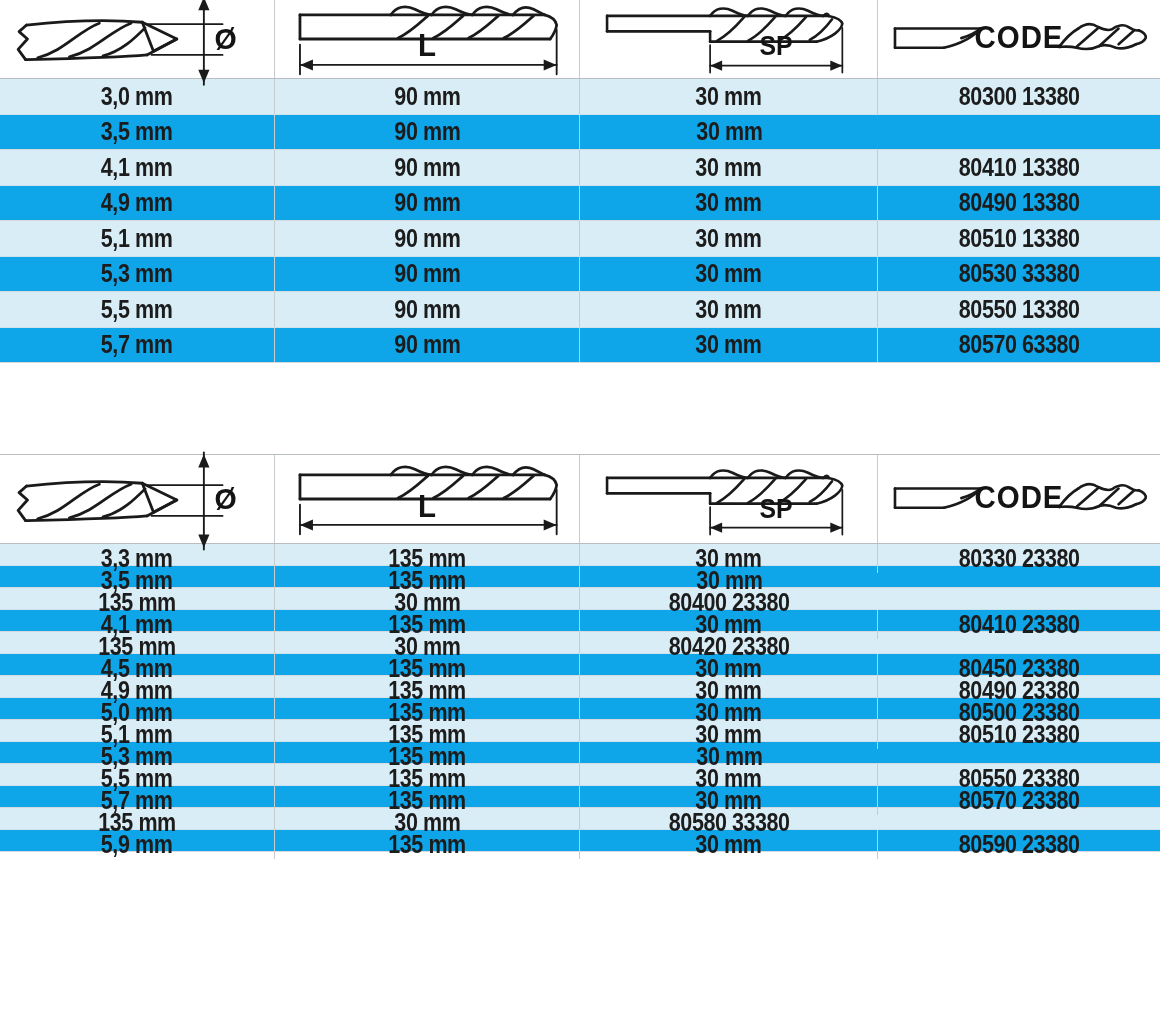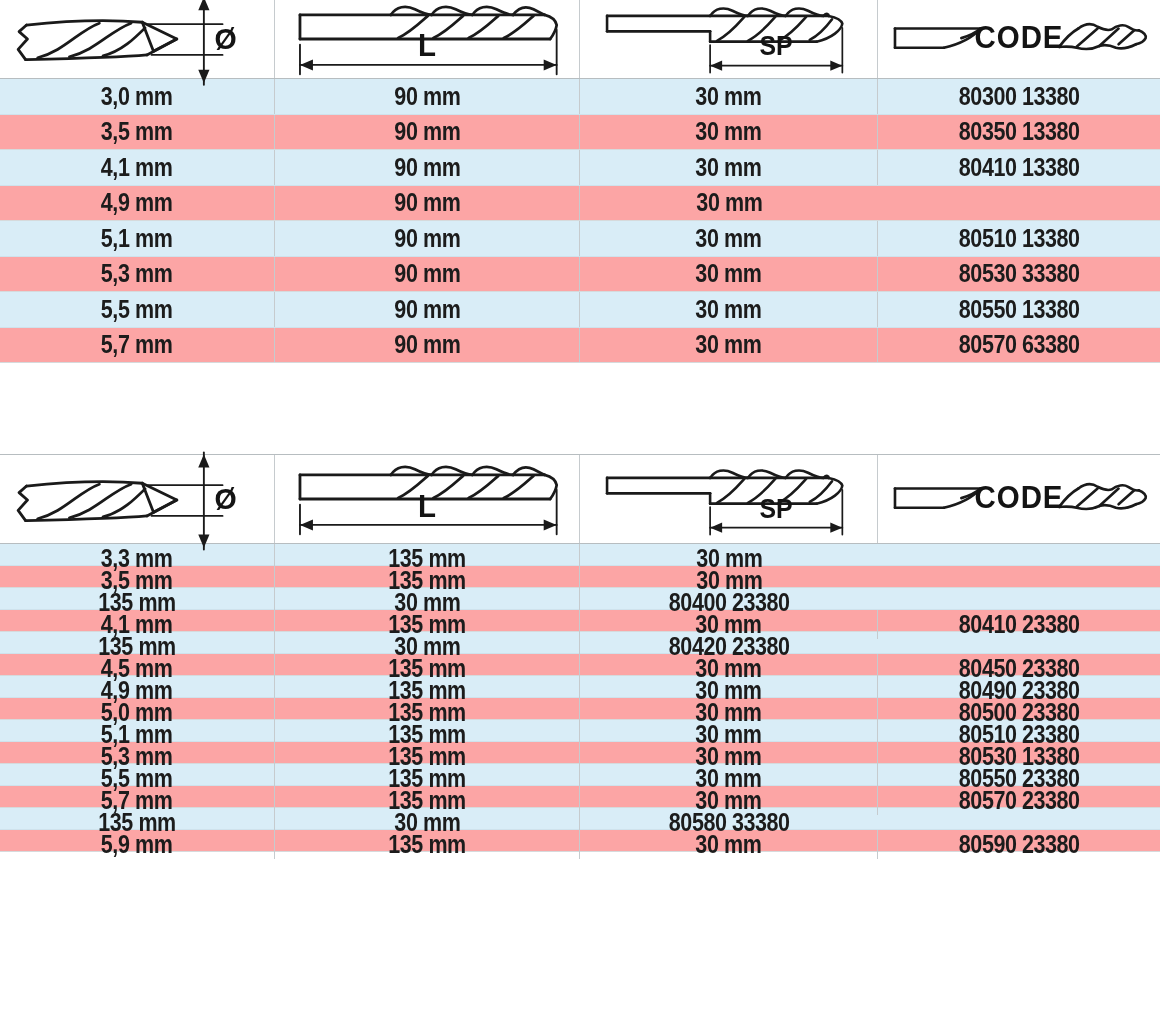--- a/index.html
+++ b/index.html
@@ -29,21 +29,21 @@
   .t1 .thead{height:79px;}
   .t2{margin-top:91px;border-top:1px solid var(--hline);}
   .t2 .thead{height:89px;}
   .hcell{position:relative;border-right:1px solid var(--vline);overflow:visible;}
   .hcell:last-child{border-right:none;}
   .hcell svg{position:absolute;overflow:visible;}
   .trow{
     display:grid;
     grid-template-columns:275px 305px 298px 282px;
     border-bottom:1px solid var(--rowline);
-    background:#fca5a5;
+    background:#0ea5e9;
   }
   .t1 .trow{height:35.5px;}
   .t2 .trow{height:22px;}
   .trow.stripe{background:var(--stripe);border-bottom-color:#cfe2ec;}
   .tcell{
     display:flex;align-items:center;justify-content:center;
     border-right:1px solid var(--vline);
     font-weight:700;font-size:25px;
     white-space:nowrap;
   }
@@ -190,23 +190,20 @@
         <div class="trow plain">
           <div class="tcell">
             <span class="cond">3,5 mm</span>
           </div>
           <div class="tcell">
             <span class="cond">90 mm</span>
           </div>
           <div class="tcell">
             <span class="cond">30 mm</span>
           </div>
-          <div class="tcell">
-            <span class="cond">80350 13380</span>
-          </div>
         </div>
         <div class="trow stripe">
           <div class="tcell">
             <span class="cond">4,1 mm</span>
           </div>
           <div class="tcell">
             <span class="cond">90 mm</span>
           </div>
           <div class="tcell">
             <span class="cond">30 mm</span>
@@ -217,20 +214,23 @@
         </div>
         <div class="trow plain">
           <div class="tcell">
             <span class="cond">4,9 mm</span>
           </div>
           <div class="tcell">
             <span class="cond">90 mm</span>
           </div>
           <div class="tcell">
             <span class="cond">30 mm</span>
+          </div>
+          <div class="tcell">
+            <span class="cond">80490 13380</span>
           </div>
         </div>
         <div class="trow stripe">
           <div class="tcell">
             <span class="cond">5,1 mm</span>
           </div>
           <div class="tcell">
             <span class="cond">90 mm</span>
           </div>
           <div class="tcell">
@@ -384,20 +384,23 @@
         <div class="trow stripe">
           <div class="tcell">
             <span class="cond">3,3 mm</span>
           </div>
           <div class="tcell">
             <span class="cond">135 mm</span>
           </div>
           <div class="tcell">
             <span class="cond">30 mm</span>
           </div>
+          <div class="tcell">
+            <span class="cond">80330 23380</span>
+          </div>
         </div>
         <div class="trow plain">
           <div class="tcell">
             <span class="cond">3,5 mm</span>
           </div>
           <div class="tcell">
             <span class="cond">135 mm</span>
           </div>
           <div class="tcell">
             <span class="cond">30 mm</span>
@@ -497,23 +500,20 @@
         </div>
         <div class="trow plain">
           <div class="tcell">
             <span class="cond">5,3 mm</span>
           </div>
           <div class="tcell">
             <span class="cond">135 mm</span>
           </div>
           <div class="tcell">
             <span class="cond">30 mm</span>
-          </div>
-          <div class="tcell">
-            <span class="cond">80530 13380</span>
           </div>
         </div>
         <div class="trow stripe">
           <div class="tcell">
             <span class="cond">5,5 mm</span>
           </div>
           <div class="tcell">
             <span class="cond">135 mm</span>
           </div>
           <div class="tcell">

